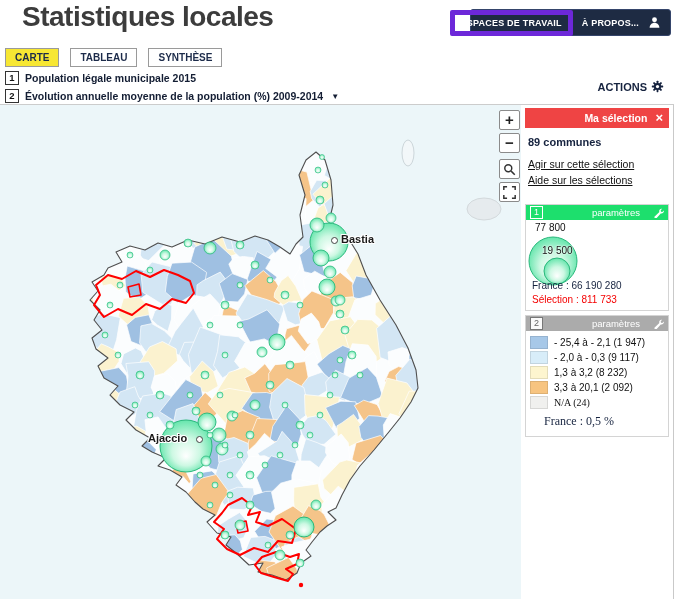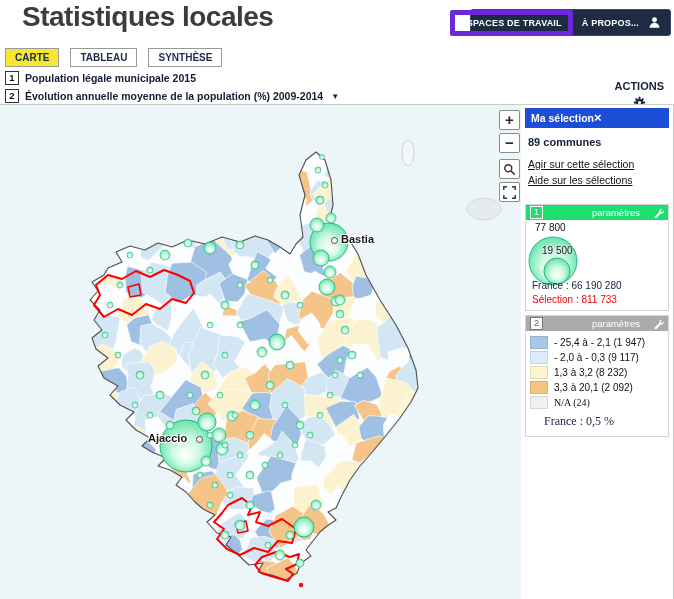--- a/index.html
+++ b/index.html
@@ -22,42 +22,42 @@
   .tab{font-size:10px;font-weight:bold;color:#1c2b4a;border:1px solid #9a9a9a;
     padding:3px 9px;background:#fff;cursor:pointer;}
   .tab.active{background:#f7e733;}
   
   .indicators{position:absolute;top:71px;left:5px;font-size:10.5px;font-weight:bold;color:#131d33;}
   .ind-row{display:flex;align-items:center;margin-bottom:4px;gap:6px;}
   .numbox{display:inline-block;width:12px;height:12px;border:1px solid #333;font-size:9.5px;
     line-height:12px;text-align:center;background:#fff;color:#111;flex:none;}
   .dd-arrow{font-size:8px;margin-left:2px;}
   .actions{position:absolute;top:80px;right:10px;display:flex;align-items:center;gap:4px;
-    font-size:11px;font-weight:bold;color:#16233f;cursor:pointer;flex-direction:column;}
+    font-size:11px;font-weight:bold;color:#16233f;cursor:pointer;}
   .actions svg{display:block;width:13px;height:13px;}
   .divider{position:absolute;top:104px;left:0;width:674px;height:0;border-top:1px solid #ccc;}
   
   .main{position:absolute;top:105px;left:0;width:674px;height:494px;}
   .map-area{position:absolute;inset:0;background:#ecf6f9;}
   #map-svg{position:absolute;left:0;top:0;}
   .city-label{position:absolute;font-size:11px;font-weight:bold;color:#1a1a1a;
     text-shadow:1px 0 0 #fff,-1px 0 0 #fff,0 1px 0 #fff,0 -1px 0 #fff,1px 1px 0 #fff,-1px -1px 0 #fff;}
   .city-marker{position:absolute;width:5px;height:5px;border:1.5px solid #444;border-radius:50%;
     background:#fff;box-sizing:content-box;}
   .zoom-controls{position:absolute;left:499px;top:5px;width:22px;}
   .zbtn{width:21px;height:20px;background:#fff;border:1px solid #8b8b8b;border-radius:2px;
     color:#222;font-size:15px;font-weight:bold;text-align:center;line-height:18px;
     margin-bottom:3px;box-sizing:border-box;cursor:pointer;display:flex;align-items:center;justify-content:center;}
   .zbtn svg{display:block;}
   .zbtn.gap{margin-top:6px;}
   
   .panel{position:absolute;left:521px;top:0;width:153px;height:494px;background:#fff;
     border-right:1px solid #c9c9c9;box-sizing:border-box;padding:3px 4px 0 4px;}
-  .sel-header{background:#1d4ed8;color:#fff;font-size:10.5px;font-weight:bold;
-    padding:4px 6px;display:flex;justify-content:flex-start;align-items:center;}
+  .sel-header{background:#ef4444;color:#fff;font-size:10.5px;font-weight:bold;
+    padding:4px 6px;display:flex;justify-content:flex-end;align-items:center;gap:8px;}
   .sel-close{font-size:13px;line-height:10px;cursor:pointer;font-weight:bold;}
   .sel-body{padding:8px 3px 10px 3px;}
   .sel-count{font-size:11px;font-weight:bold;color:#16233f;margin-bottom:10px;}
   .sel-link{font-size:10.5px;color:#111;text-decoration:underline;margin-bottom:4px;cursor:pointer;}
   .legend{border:1px solid #d4d4d4;margin-top:4px;background:#fff;}
   .legend-header{height:15px;display:flex;align-items:center;justify-content:space-between;
     padding:0 4px;font-size:9.5px;color:#fff;}
   .lg-numbox{width:11px;height:11px;border:1px solid #fff;font-size:9px;text-align:center;
     line-height:11px;color:#fff;flex:none;}
   .legend2 .lg-numbox{background:#fafafa;border-color:#777;color:#666;}

